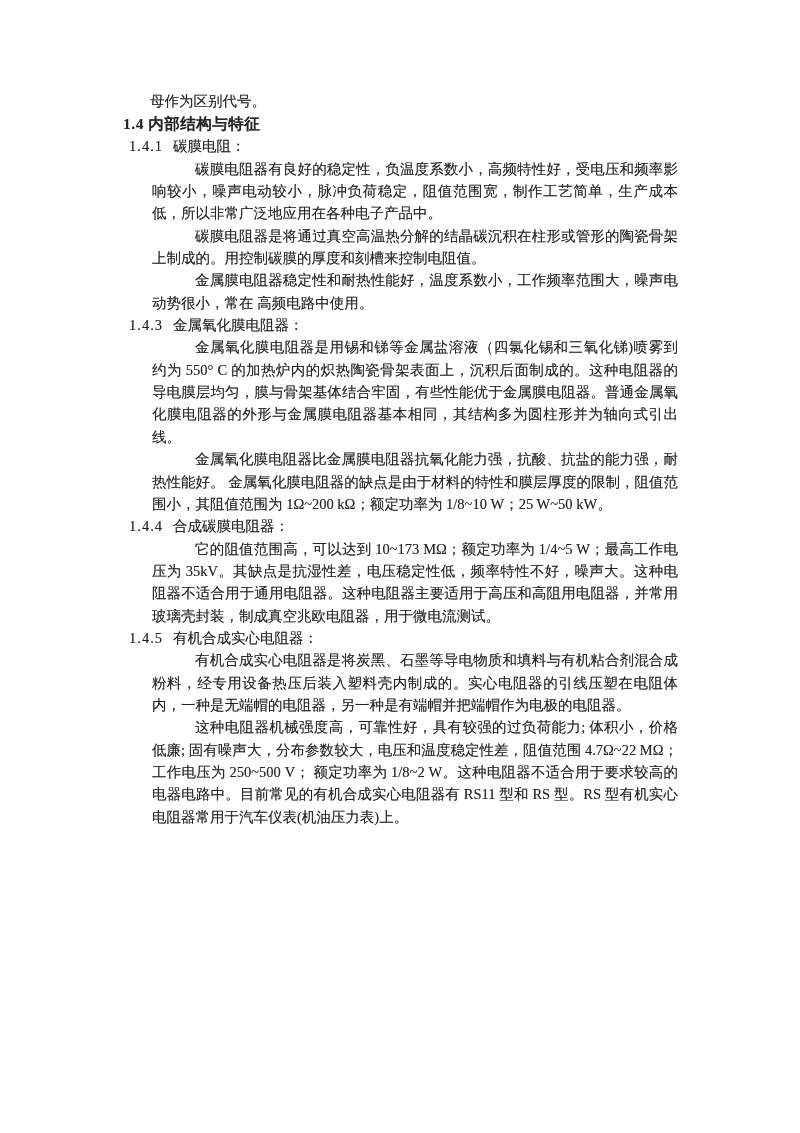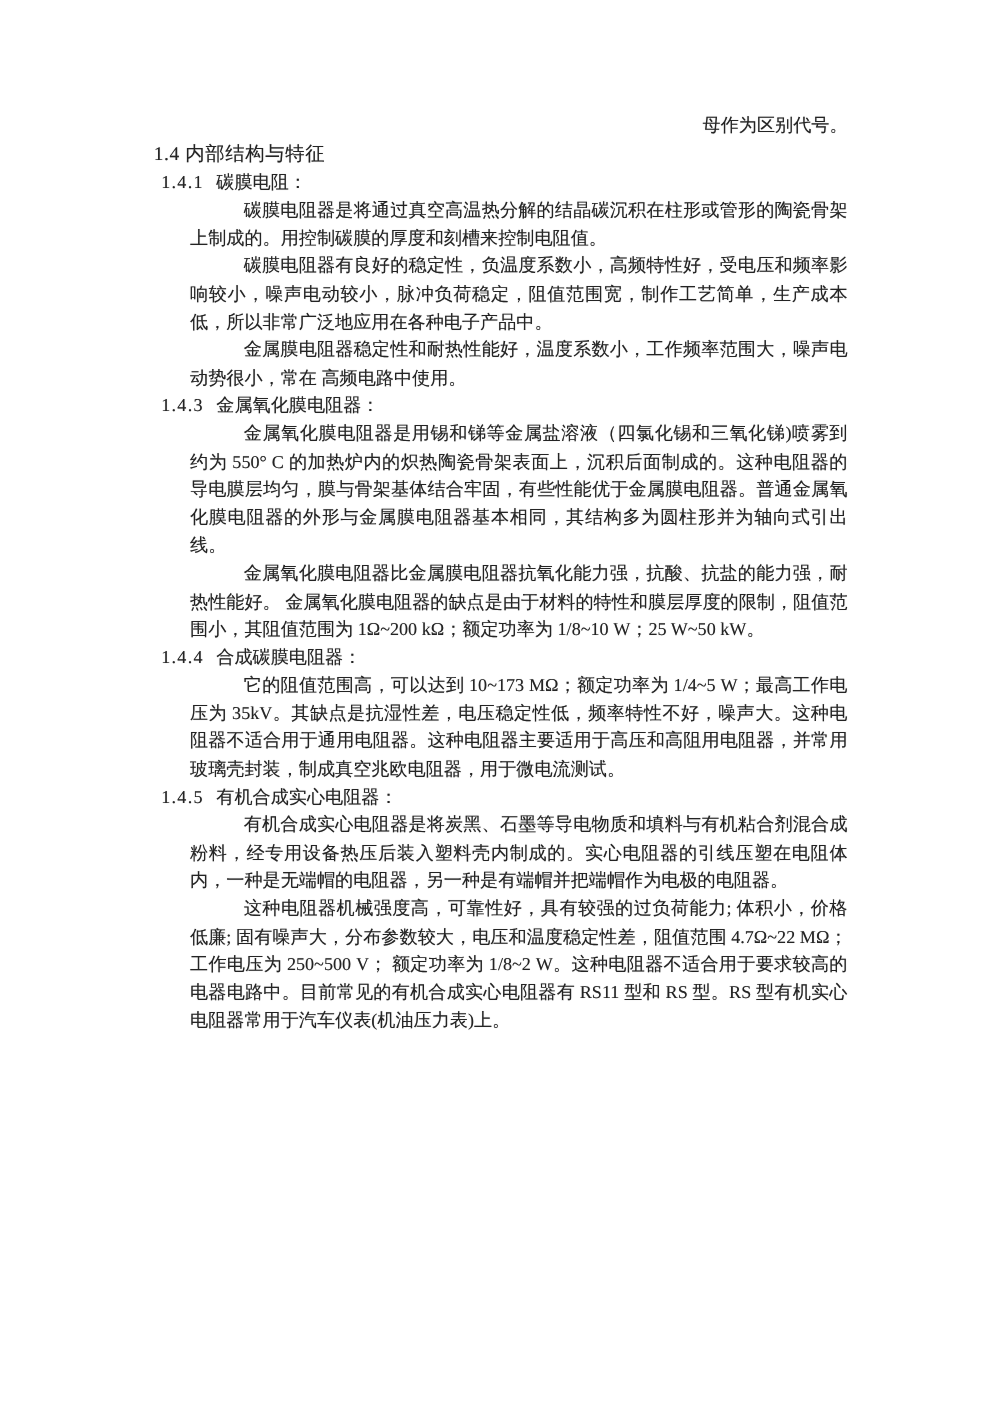--- a/index.html
+++ b/index.html
@@ -11,25 +11,25 @@
   }
   .doc {
     position: absolute;
     left: 123px; top: 90px;
     width: 555px;
     color: #242424;
     font-size: 14.5px;
     line-height: 22.35px;
     text-shadow: 0 0 0.6px rgba(40,40,40,0.45);
   }
-  .intro-line-1 { margin-left: 27px; text-align: right; }
+  .intro-line-1 { margin-left: 27px; }
   .intro-line-2 { margin-left: 27px; text-indent: 29px; }
   .heading {
     font-size: 15.5px;
-    font-weight: normal;
+    font-weight: bold;
     letter-spacing: 0.5px;
     line-height: 23px;
   }
   .item-head { display: flex; }
   .item-no {
     flex: none;
     width: 44px;
     margin-left: 6px;
     letter-spacing: 1px;
   }
@@ -46,22 +46,22 @@
 
   <div class="intro-line-1">母作为区别代号。</div>
 
   <div class="heading">1.4 内部结构与特征</div>
 
   <div class="section">
     <div class="item-head">
       <span class="item-no">1.4.1</span>
       <span class="item-title">碳膜电阻：</span>
     </div>
+    <p class="para">碳膜电阻器有良好的稳定性，负温度系数小，高频特性好，受电压和频率影响较小，噪声电动较小，脉冲负荷稳定，阻值范围宽，制作工艺简单，生产成本低，所以非常广泛地应用在各种电子产品中。</p>
     <p class="para">碳膜电阻器是将通过真空高温热分解的结晶碳沉积在柱形或管形的陶瓷骨架上制成的。用控制碳膜的厚度和刻槽来控制电阻值。</p>
-    <p class="para">碳膜电阻器有良好的稳定性，负温度系数小，高频特性好，受电压和频率影响较小，噪声电动较小，脉冲负荷稳定，阻值范围宽，制作工艺简单，生产成本低，所以非常广泛地应用在各种电子产品中。</p>
   </div>
 
   <div class="section">
     <p class="para">金属膜电阻器稳定性和耐热性能好，温度系数小，工作频率范围大，噪声电动势很小，常在 高频电路中使用。</p>
   </div>
 
   <div class="section">
     <div class="item-head">
       <span class="item-no">1.4.3</span>
       <span class="item-title">金属氧化膜电阻器：</span>

